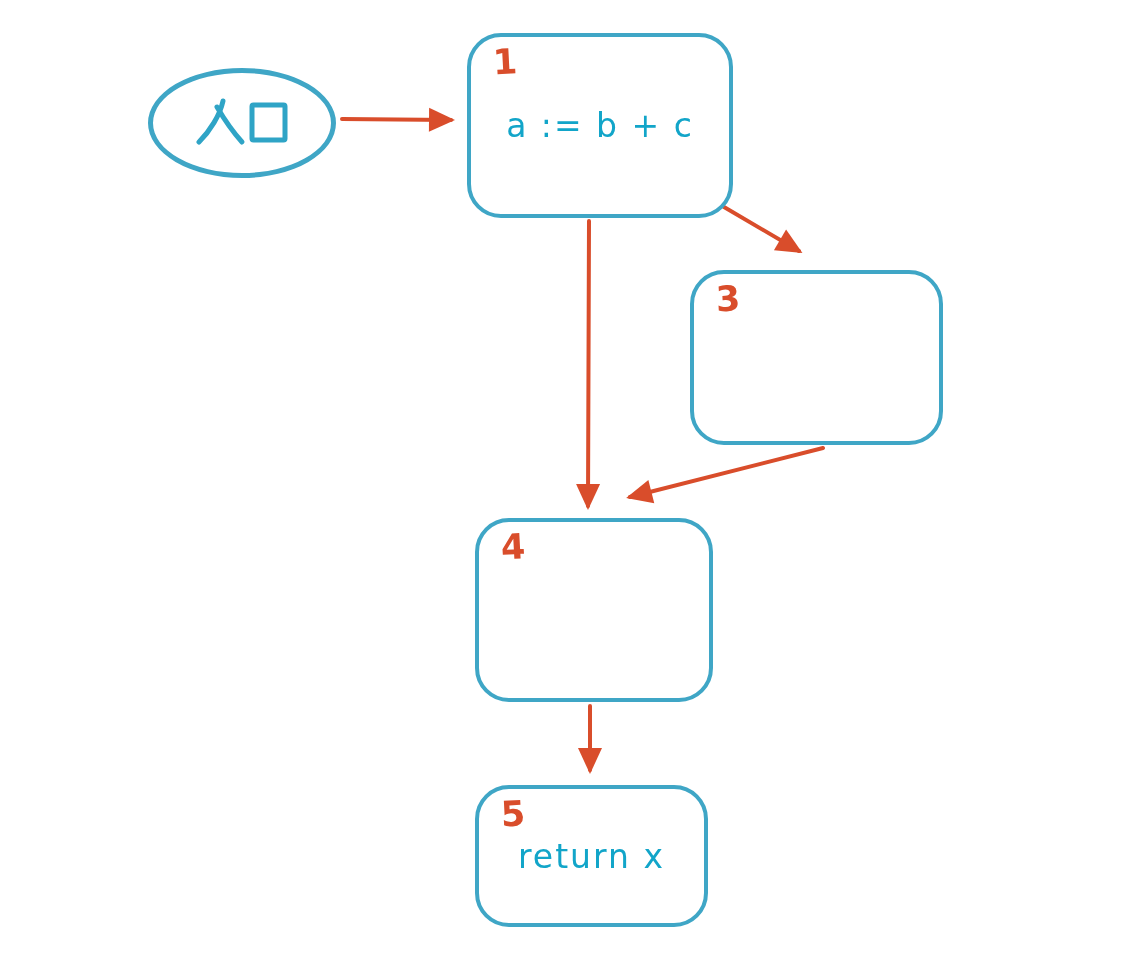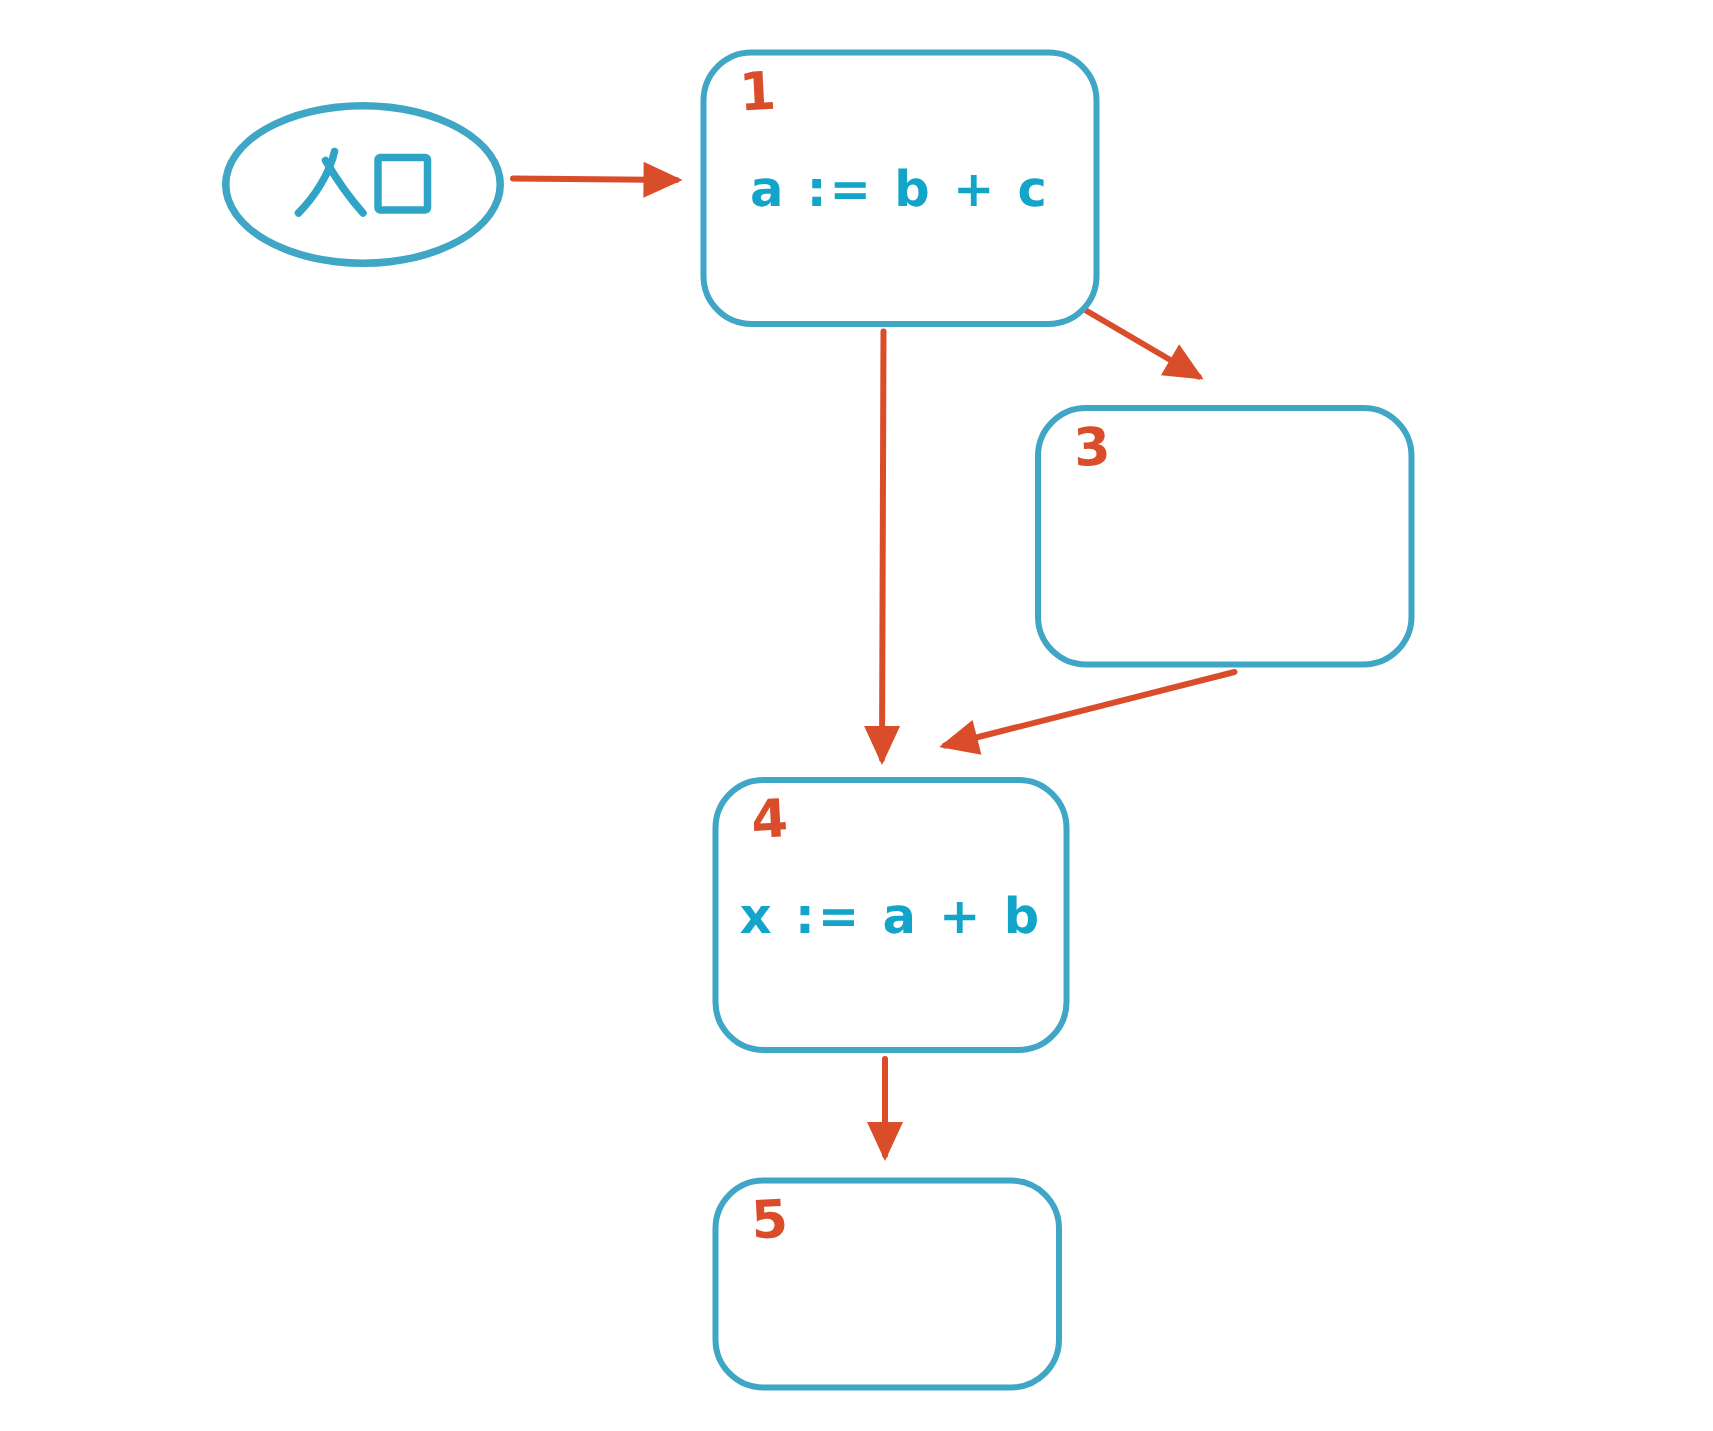--- a/index.html
+++ b/index.html
@@ -35,21 +35,21 @@
     position:absolute;
     left:22px;top:8px;
     font-size:35px;
     font-weight:700;
     color:var(--number);
     transform:rotate(-3deg);
     line-height:1;
   }
   .node .stmt{
     font-size:33px;
-    font-weight:700;
+    font-weight:400;
     letter-spacing:2px;
     color:var(--text);
     white-space:nowrap;
   }
   .entry{
     position:absolute;
     box-sizing:border-box;
     left:148px;top:68px;width:188px;height:110px;
     border:5px solid var(--node-stroke);
     border-radius:50%;
@@ -98,20 +98,20 @@
     <span class="num">1</span>
     <span class="stmt">a := b + c</span>
   </div>
 
   <div class="node" id="node-3">
     <span class="num">3</span>
   </div>
 
   <div class="node" id="node-4">
     <span class="num">4</span>
-    <span class="stmt">x := a + b</span>
   </div>
 
   <div class="node" id="node-5">
     <span class="num">5</span>
+    <span class="stmt">return x</span>
   </div>
 
 </div>
 
 </body></html>

